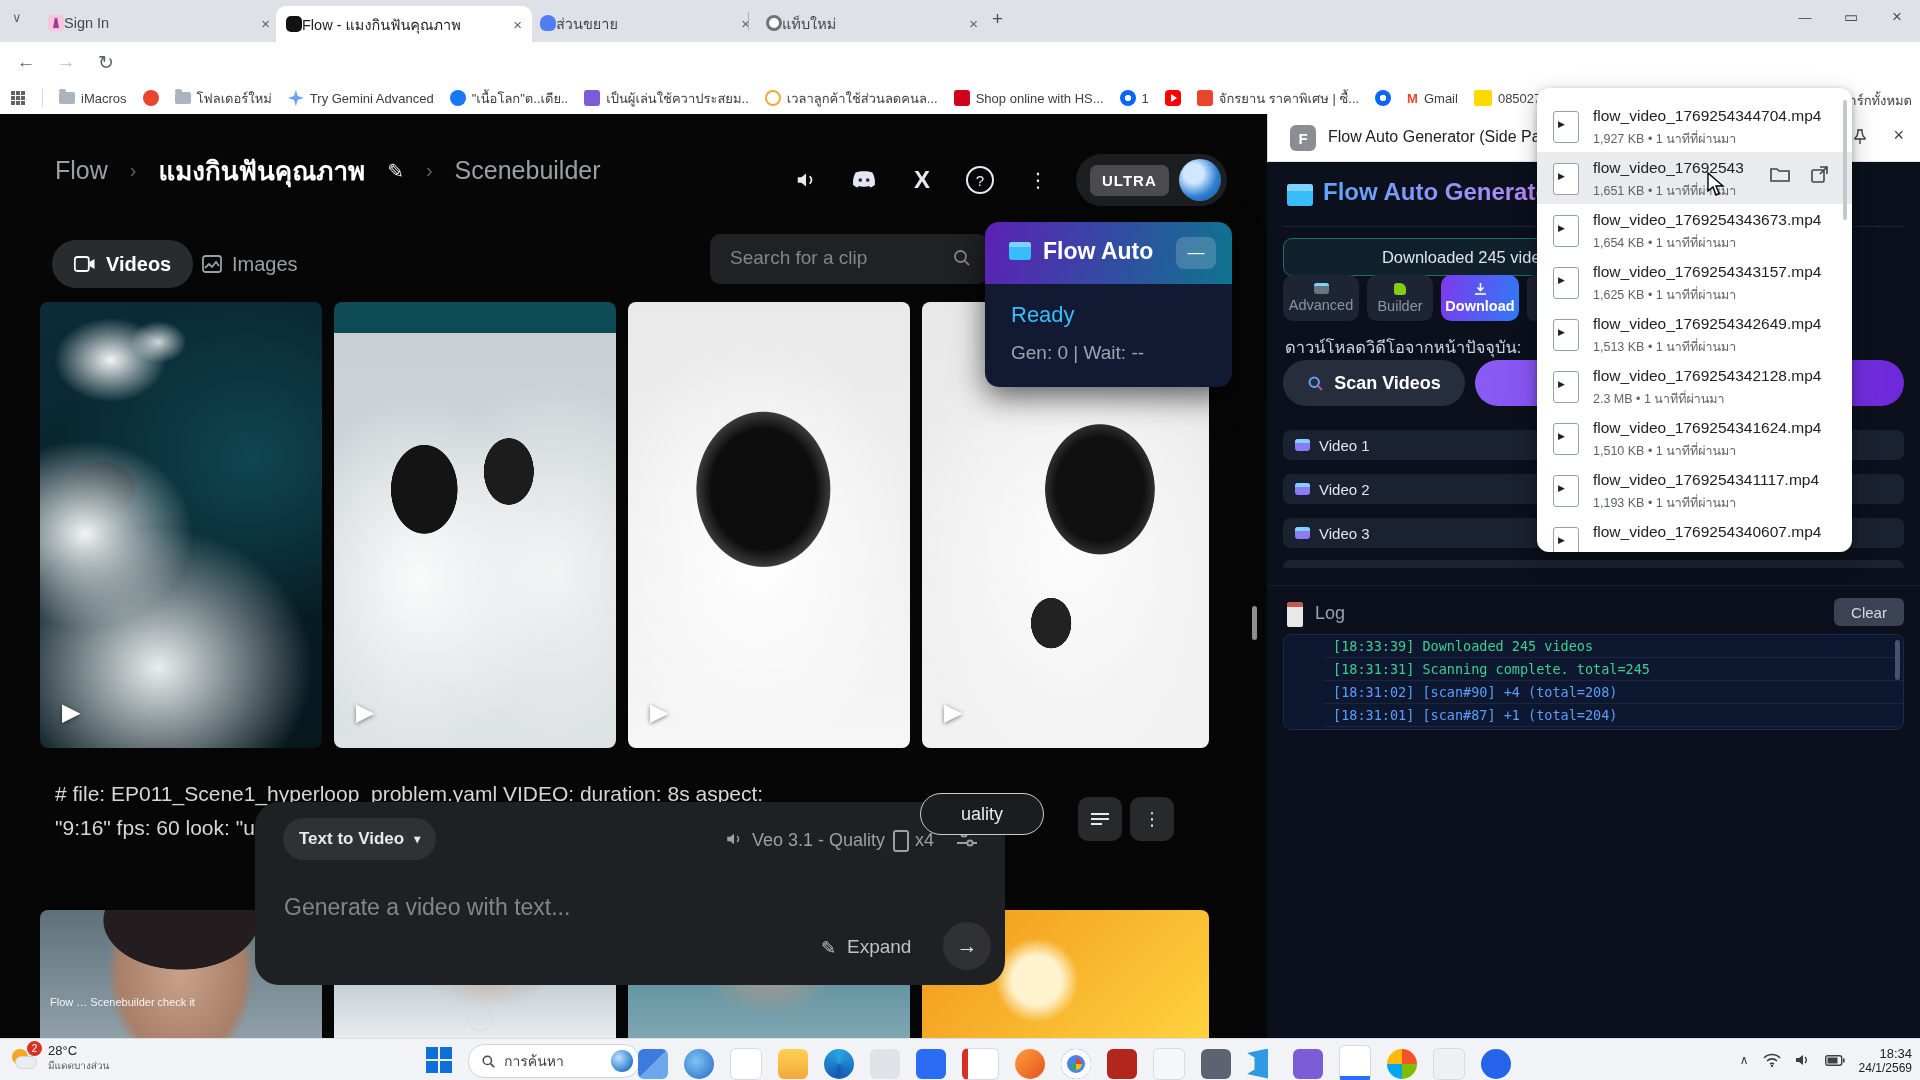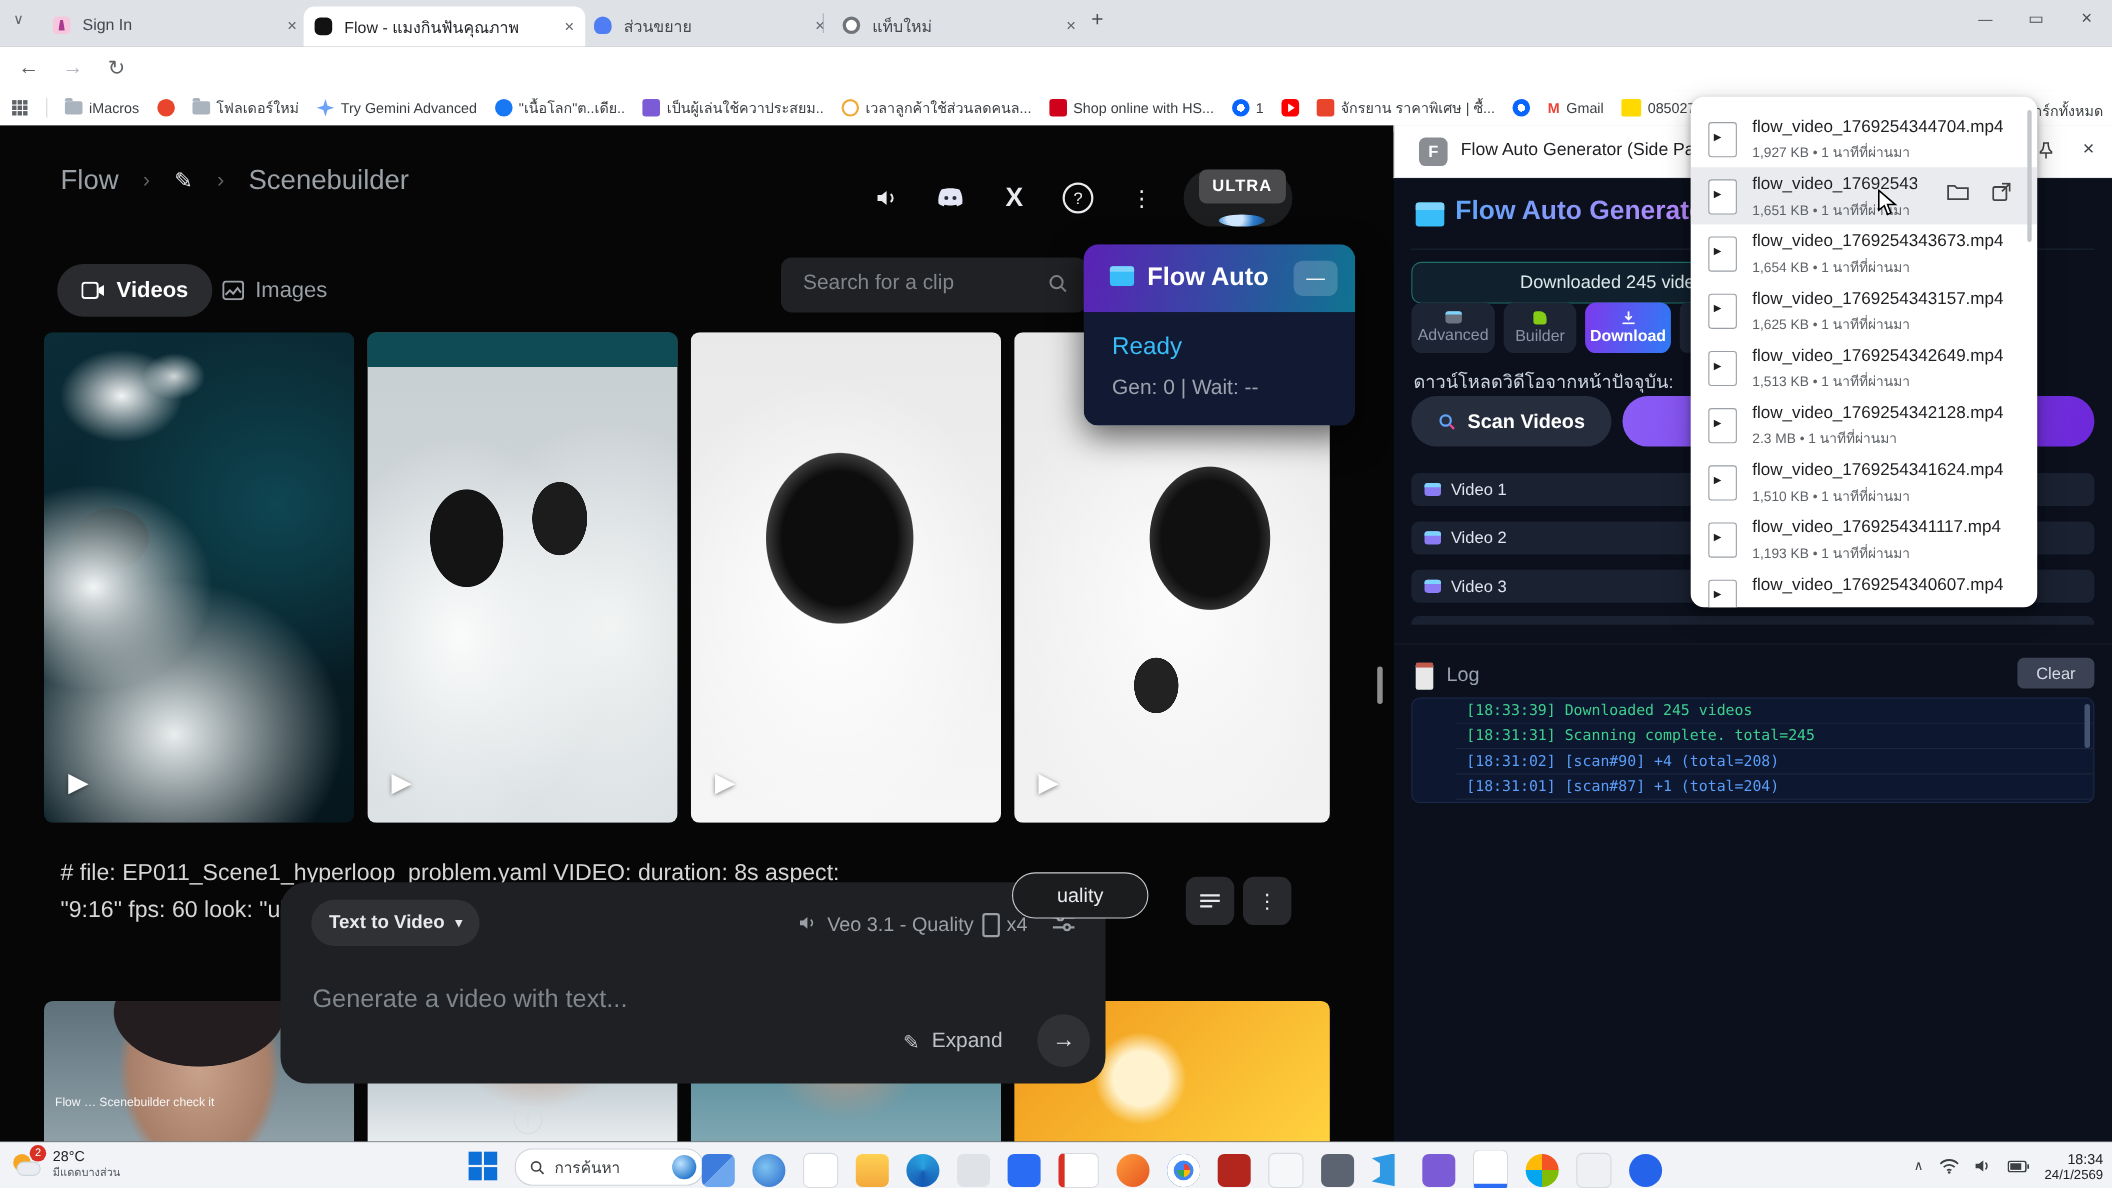--- a/index.html
+++ b/index.html
@@ -2,21 +2,21 @@
 <html><head>
 <meta charset="utf-8">
 <style>
   html,body{margin:0;padding:0;background:#000;}
   .screen{position:relative;width:1920px;height:1080px;overflow:hidden;background:#050505;
     font-family:"Liberation Sans",sans-serif;-webkit-font-smoothing:antialiased;}
   .abs{position:absolute;}
   .flex{display:flex;align-items:center;}
   
   .tabstrip{position:absolute;left:0;top:0;width:1920px;height:42px;background:#dee1e6;}
-  .tab{position:absolute;top:8px;height:30px;display:flex;align-items:center;gap:11px;padding:0 10px;
+  .tab{position:absolute;top:8px;height:30px;display:flex;align-items:center;gap:0;padding:0 10px;
     color:#45484d;font-size:14.5px;white-space:nowrap;}
   .tab.active{top:6px;height:36px;background:#fff;border-radius:10px 10px 0 0;color:#1f2124;}
   .favsq{width:16px;height:16px;border-radius:4px;flex:0 0 auto;}
   .tabx{color:#5f6368;font-size:15px;margin-left:auto;padding-left:8px;}
   .winbtn{position:absolute;top:0;width:46px;height:34px;display:flex;align-items:center;justify-content:center;
     color:#4b4e52;font-size:13px;}
   .toolbar{position:absolute;left:0;top:42px;width:1920px;height:40px;background:#fff;border-bottom:1px solid #eceef1;}
   .navic{position:absolute;top:6px;width:28px;height:28px;display:flex;align-items:center;justify-content:center;
     color:#5f6368;font-size:19px;}
   .omnibox{position:absolute;left:140px;top:46px;width:1480px;height:32px;border-radius:16px;background:#f1f3f4;
@@ -208,20 +208,21 @@
         </div>
     </div>
     <div class="abs" style="right:8px;top:8px;color:#3c4043;font-size:13px;">บุ๊กมาร์กทั้งหมด</div>
   </div>
 
   <div class="flowpage">
 
     <div class="flex" style="position:absolute;left:55px;top:36px;gap:22px;">
       <span class="crumb">Flow</span>
       <span class="crumb sep">›</span>
+      <span style="color:#fff;font-size:26px;font-weight:bold;">แมงกินฟันคุณภาพ</span>
       <span style="color:#e8eaed;font-size:20px;">✎</span>
       <span class="crumb sep">›</span>
       <span class="crumb">Scenebuilder</span>
     </div>
 
     <div class="flex" style="position:absolute;left:786px;top:40px;gap:18px;">
       <div class="hic">
           <svg width="22" height="22" viewBox="0 0 24 24">
             <path d="M3 9v6h4l5 4V5L7 9H3z" fill="#e8eaed"></path>
             <path d="M16 8a5 5 0 0 1 0 8" fill="none" stroke="#e8eaed" stroke-width="2"></path>
@@ -232,21 +233,21 @@
             <path d="M5 3C9 1 19 1 23 3c2.5 4 3.2 9 2.7 13.5-2 1.8-5 2.7-5 2.7l-1-1.7c-3 1-8.4 1-11.4 0l-1 1.7s-3-0.9-5-2.7C1.8 12 2.5 7 5 3z" fill="#e3e6f5"></path>
             <circle cx="10" cy="11" r="2" fill="#2a2d3a"></circle>
             <circle cx="18" cy="11" r="2" fill="#2a2d3a"></circle>
           </svg>
         </div>
       <div class="hic" style="font-size:24px;font-weight:bold;">X</div>
       <div class="hic">
           <span style="width:24px;height:24px;border:2px solid #e8eaed;border-radius:50%;display:flex;align-items:center;justify-content:center;font-size:15px;">?</span>
         </div>
       <div class="hic" style="font-size:20px;">⋮</div>
-      <div class="flex" style="background:#1d1e20;border-radius:26px;height:52px;padding:0 6px 0 14px;gap:10px;flex-direction:column;">
+      <div class="flex" style="background:#1d1e20;border-radius:26px;height:52px;padding:0 6px 0 14px;gap:10px;">
         <span style="background:#4b4b4d;color:#fff;font-size:15px;font-weight:bold;letter-spacing:1px;border-radius:7px;padding:7px 12px;">ULTRA</span>
         <span style="width:42px;height:42px;border-radius:50%;background:radial-gradient(circle at 35% 35%,#cfe8ff 0 25%,#2f7fd1 60%,#1b4f8a);"></span>
       </div>
     </div>
 
     <div class="pill-tab" style="position:absolute;left:52px;top:126px;background:#2a2b2e;color:#fff;font-weight:bold;">
       <svg width="22" height="16" viewBox="0 0 22 16">
           <rect x="0.8" y="1" width="14" height="14" rx="2.5" fill="none" stroke="#fff" stroke-width="1.8"></rect>
           <path d="M15.5 6l5-3v10l-5-3z" fill="#fff"></path>
         </svg>

